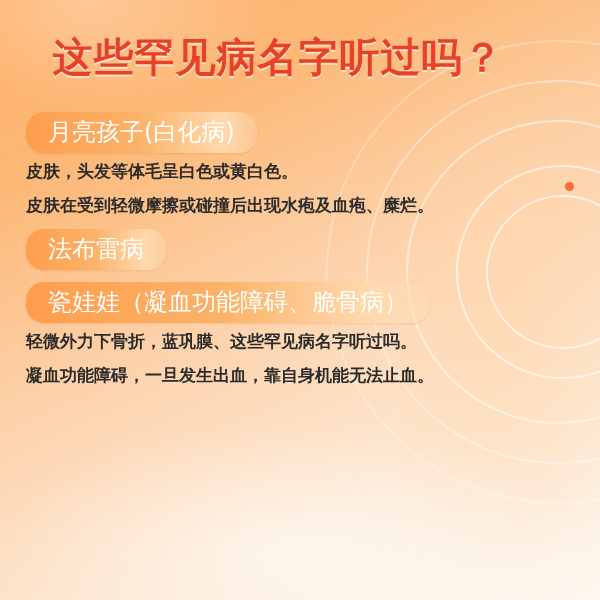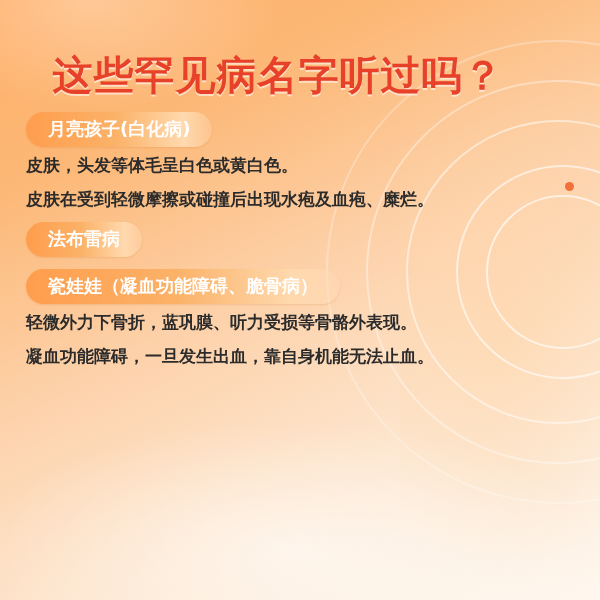--- a/index.html
+++ b/index.html
@@ -61,21 +61,21 @@
     position: absolute;
     border-radius: 50%;
     background: #f4703a;
   }
   .dot.d1 { width: 9px; height: 9px; right: 26px; top: 182px; }
 
   
   .title-wrap {
     position: absolute;
     left: 0;
-    top: 48px;
+    top: 30px;
     width: 556px;
     text-align: center;
   }
   .title {
     font-size: 40px;
     font-weight: bold;
     letter-spacing: 1px;
     color: #e8412a;
     text-shadow: 0 2px 0 rgba(255,255,255,0.55);
     white-space: nowrap;
@@ -91,22 +91,22 @@
     padding: 0 26px;
     box-sizing: border-box;
   }
   .entry {
     margin-bottom: 12px;
   }
   .pill {
     display: inline-block;
     background: linear-gradient(90deg, #ff9d4d 0%, #fbb268 48%, #ffd9ae 85%, rgba(255,223,190,0.25) 100%);
     color: #ffffff;
-    font-size: 18px;
-    font-weight: bold;
+    font-size: 24px;
+    font-weight: normal;
     padding: 7px 22px 8px 22px;
     border-radius: 18px;
     line-height: 1.1;
     box-shadow: 0 1px 2px rgba(200,110,40,0.18);
     white-space: nowrap;
   }
   .desc {
     margin-top: 7px;
     font-size: 17px;
     font-weight: bold;
@@ -145,21 +145,21 @@
     <div class="entry">
       <div class="desc">皮肤在受到轻微摩擦或碰撞后出现水疱及血疱、糜烂。</div>
     </div>
 
     <div class="entry">
       <div class="pill">法布雷病</div>
     </div>
 
     <div class="entry">
       <div class="pill">瓷娃娃（凝血功能障碍、脆骨病）</div>
-      <div class="desc">轻微外力下骨折，蓝巩膜、听力受损等骨骼外表现。</div>
+      <div class="desc">轻微外力下骨折，蓝巩膜、这些罕见病名字听过吗。</div>
     </div>
 
     <div class="entry">
       <div class="desc">凝血功能障碍，一旦发生出血，靠自身机能无法止血。</div>
     </div>
 
   </div>
 </div>
 
 </body></html>

